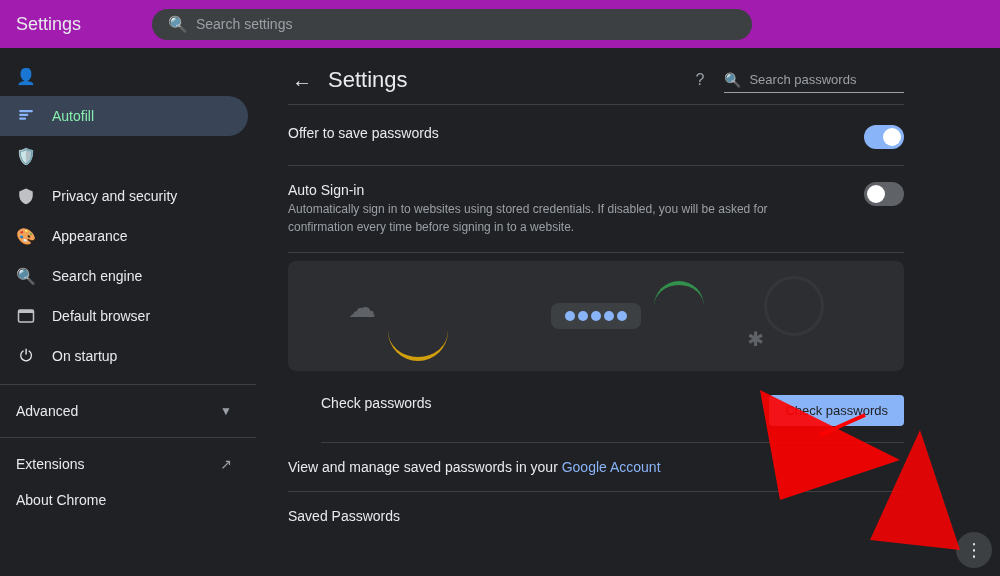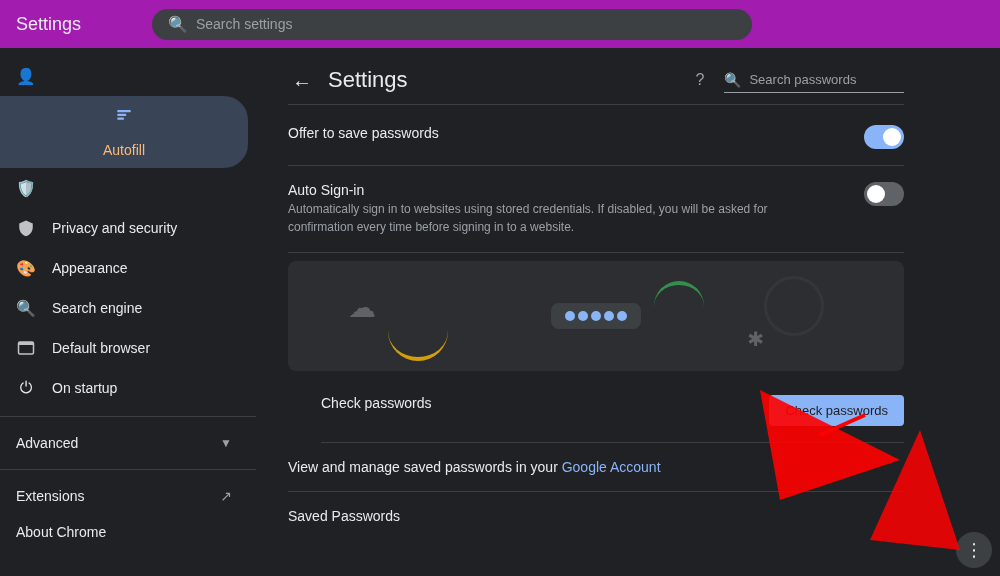--- a/index.html
+++ b/index.html
@@ -73,22 +73,21 @@
       padding: 10px 16px;
       cursor: pointer;
       border-radius: 0 24px 24px 0;
       margin-right: 8px;
       font-size: 14px;
       color: #e8eaed;
       position: relative;
     }
     .sidebar-item.active {
       background: #394457;
-      color: #fdba74;
-      flex-direction: column;
+      color: #86efac;
     }
     .sidebar-item .icon {
       width: 20px;
       height: 20px;
       display: flex;
       align-items: center;
       justify-content: center;
       flex-shrink: 0;
       font-size: 16px;
     }

